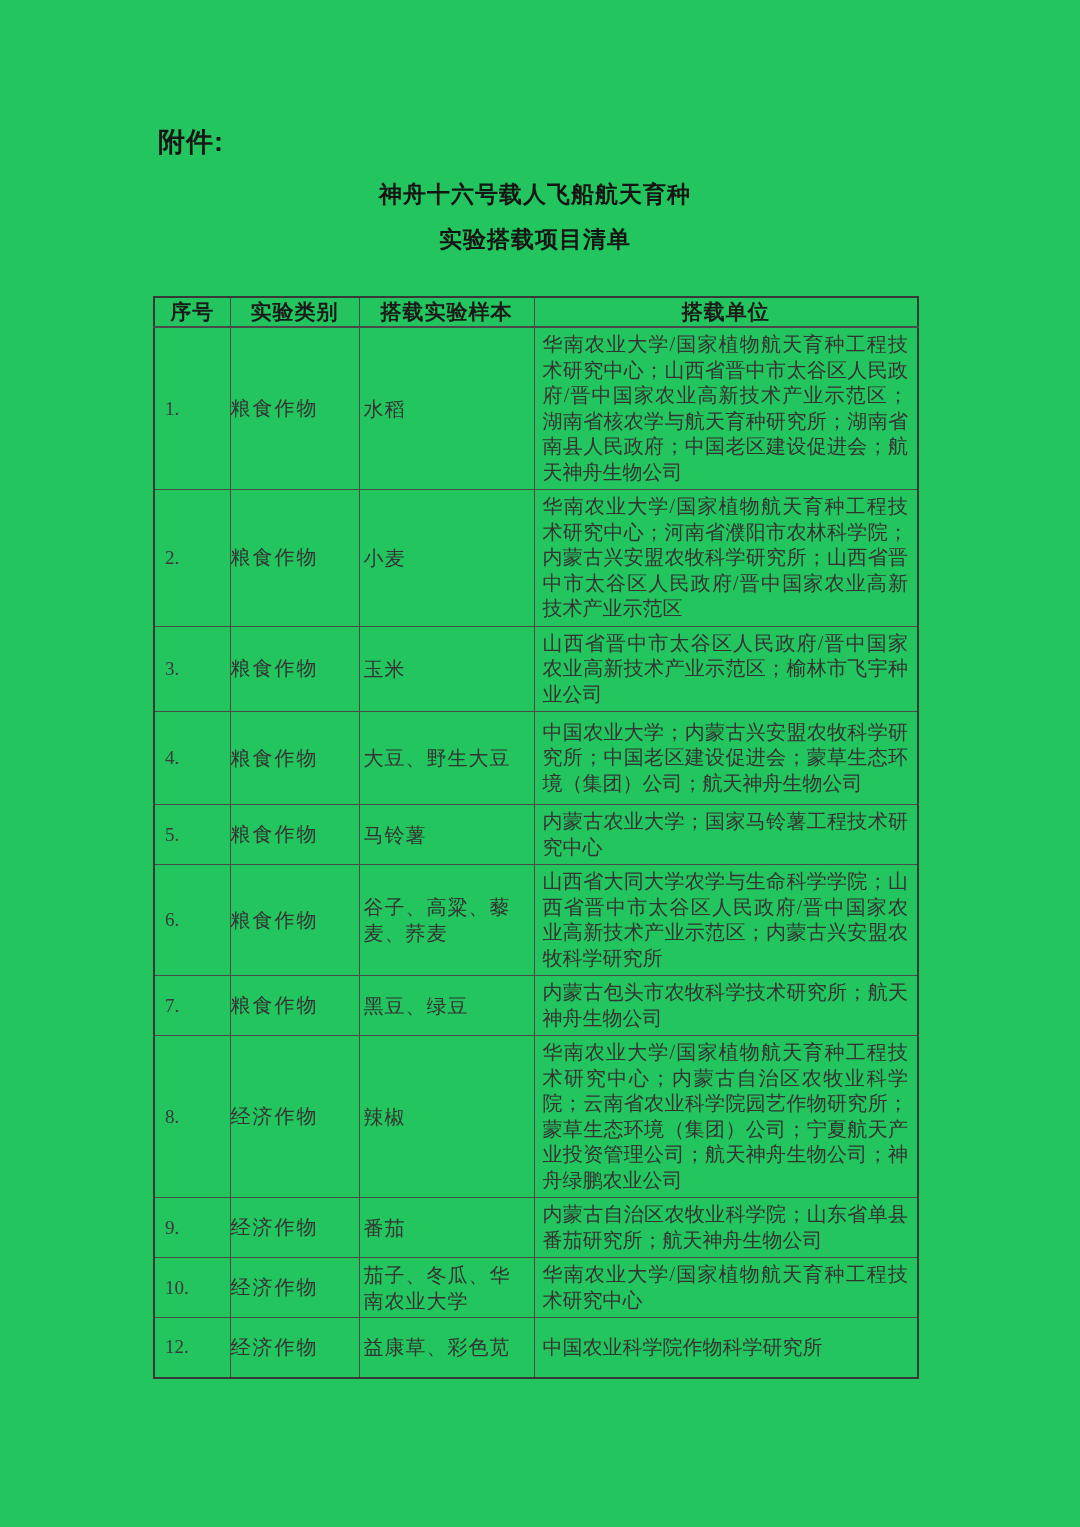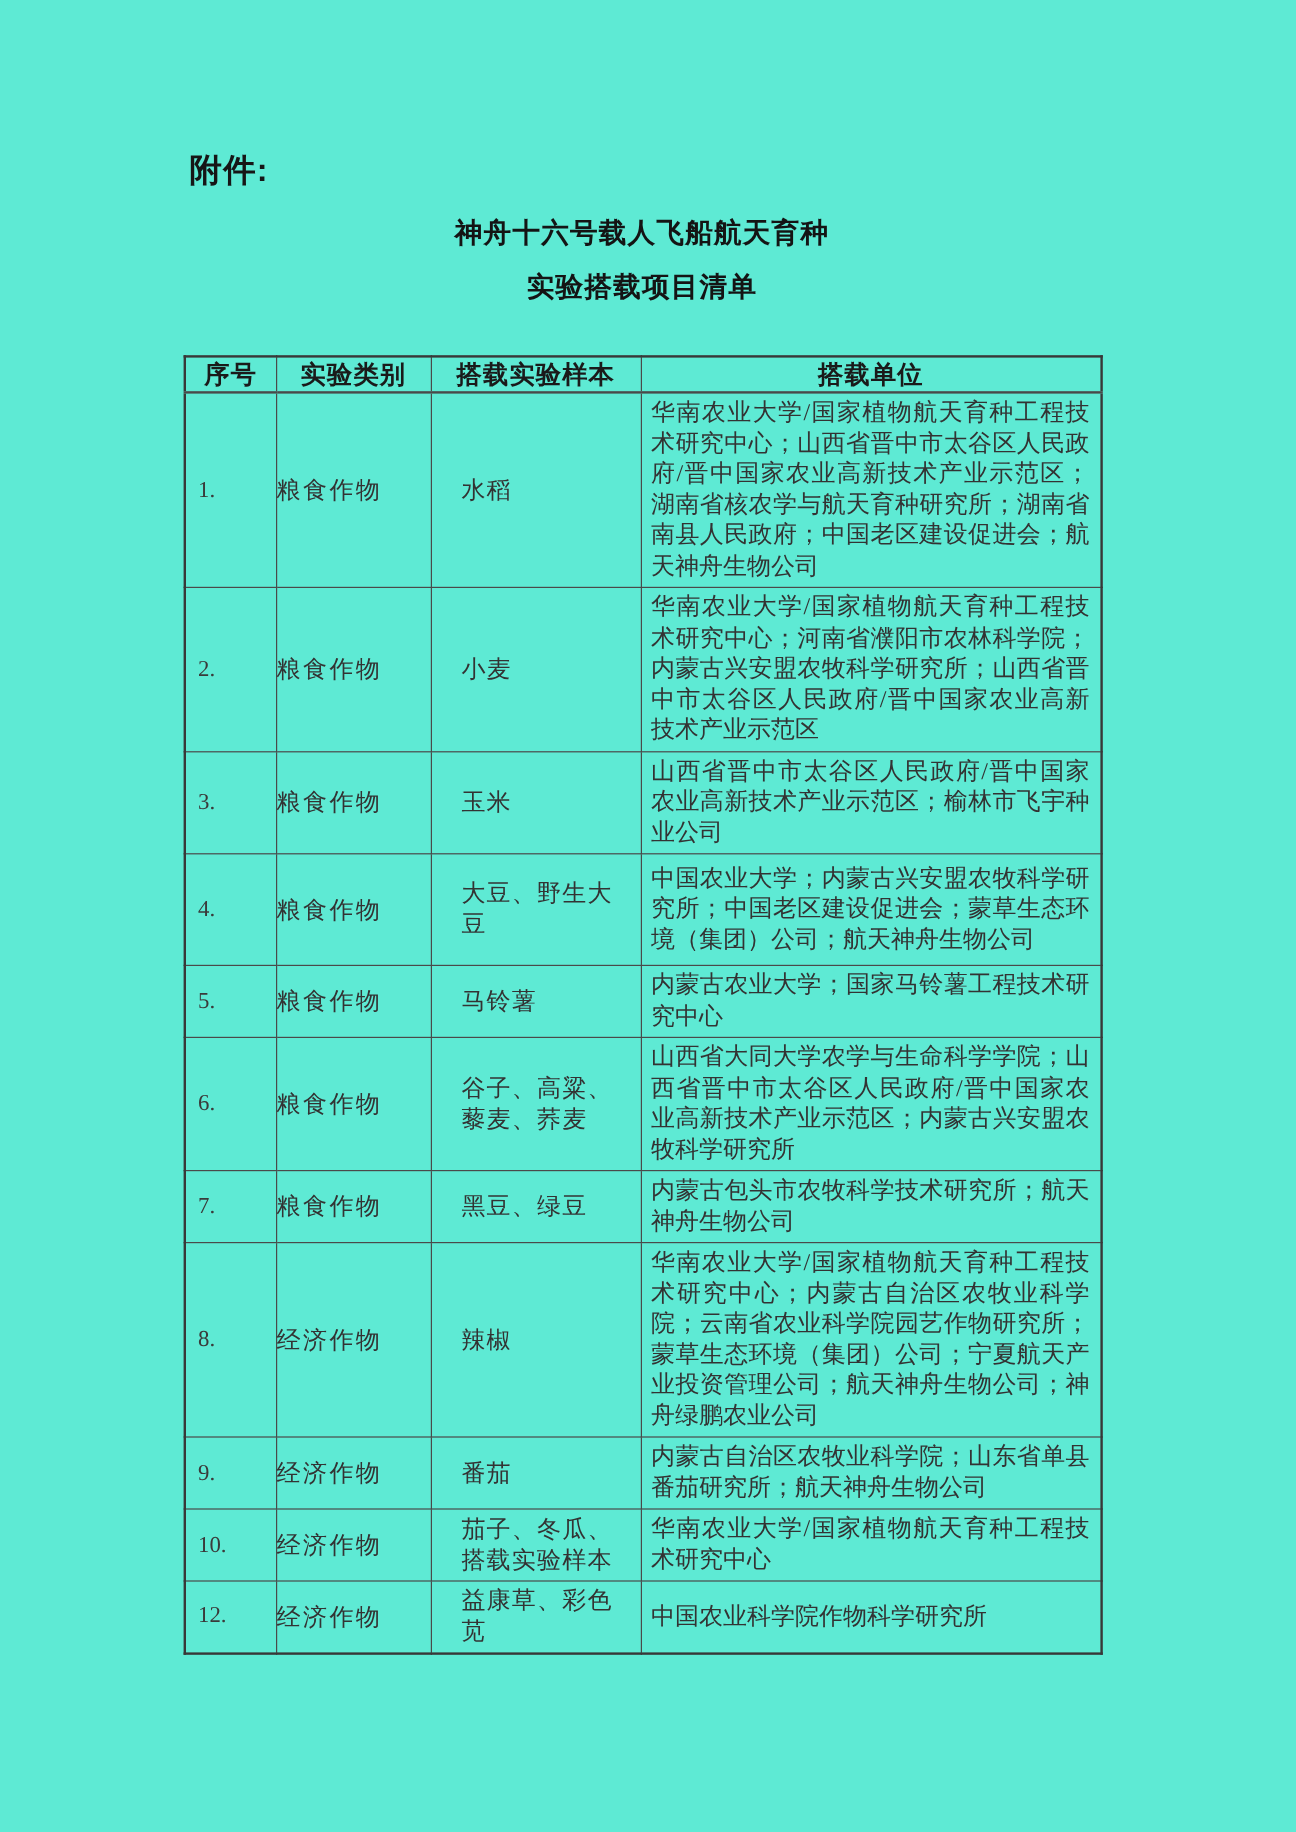--- a/index.html
+++ b/index.html
@@ -8,21 +8,21 @@
     width: 1080px;
     height: 1527px;
     position: relative;
     font-family: "Liberation Serif", "DejaVu Serif", serif;
     color: #2e2e2e;
     overflow: hidden;
   }
   .page {
     position: absolute;
     inset: 0;
-    background: #5eead4;
+    background: #22c55e;
   }
   .attachment {
     position: absolute;
     left: 158px;
     top: 124px;
     font-family: "Liberation Sans", "DejaVu Sans", sans-serif;
     font-weight: bold;
     font-size: 27px;
     color: #161616;
     letter-spacing: 1px;
@@ -65,21 +65,21 @@
     text-align: center;
     border-bottom-width: 2.2px;
     letter-spacing: 1px;
   }
   .payload-table td {
     font-size: 20px;
     color: #333333;
   }
   td.col-no   { padding-left: 10px; font-size: 19px; color: #3a3a3a; }
   td.col-cat  { padding-left: 0;  letter-spacing: 2px; }
-  td.col-sample { padding: 3px 6px 3px 25px; letter-spacing: 1px; line-height: 26px; margin-top: 48px; }
+  td.col-sample { padding: 3px 6px 3px 4px; letter-spacing: 1px; line-height: 26px; margin-top: 48px; }
   td.col-units {
     padding: 4px 9px 4px 8px;
     line-height: 25.5px;
     text-align: justify;
     text-justify: inter-ideograph;
     margin-top: 20px;
   }
   
   .payload-table tbody tr:nth-child(1)  { height: 153px; }
   .payload-table tbody tr:nth-child(2)  { height: 129px; }
@@ -172,21 +172,21 @@
       </tr>
       <tr>
         <td class="col-no">9.</td>
         <td class="col-cat">经济作物</td>
         <td class="col-sample">番茄</td>
         <td class="col-units">内蒙古自治区农牧业科学院；山东省单县番茄研究所；航天神舟生物公司</td>
       </tr>
       <tr>
         <td class="col-no">10.</td>
         <td class="col-cat">经济作物</td>
-        <td class="col-sample">茄子、冬瓜、搭载实验样本</td>
+        <td class="col-sample">茄子、冬瓜、华南农业大学</td>
         <td class="col-units">华南农业大学/国家植物航天育种工程技术研究中心</td>
       </tr>
       <tr>
         <td class="col-no">12.</td>
         <td class="col-cat">经济作物</td>
         <td class="col-sample">益康草、彩色苋</td>
         <td class="col-units">中国农业科学院作物科学研究所</td>
       </tr>
     </tbody>
   </table>

